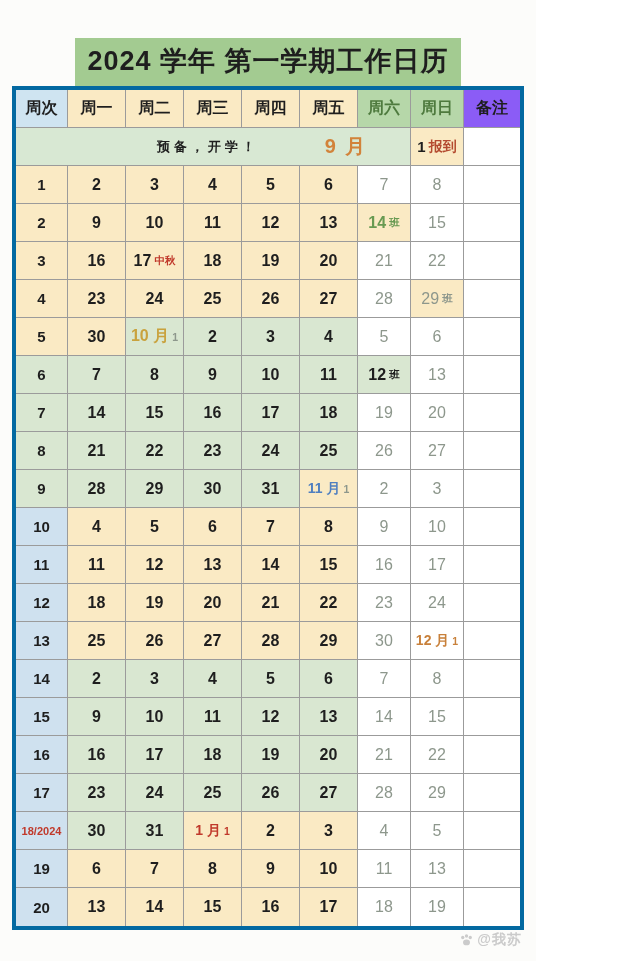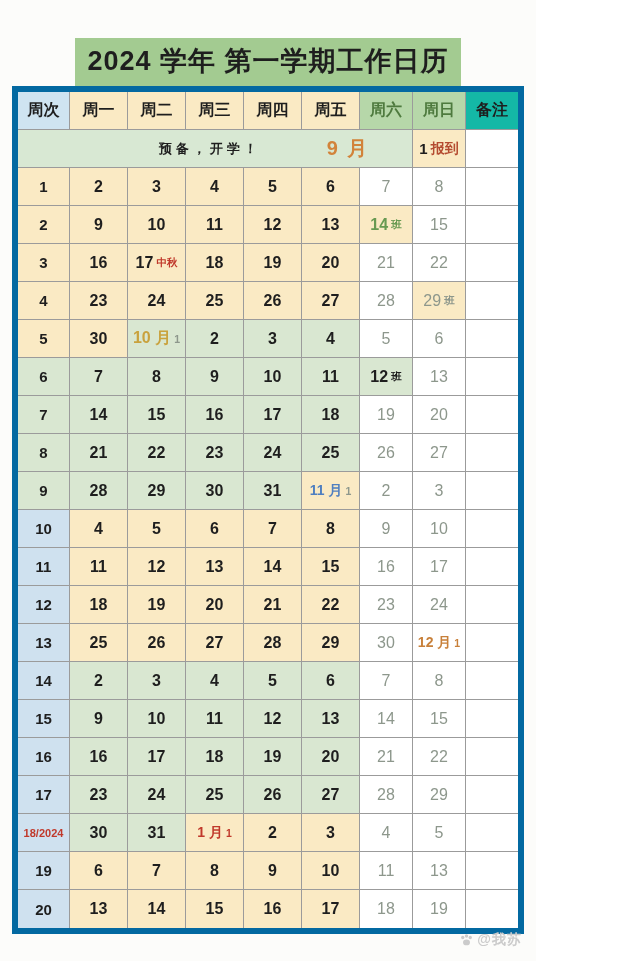--- a/index.html
+++ b/index.html
@@ -2,38 +2,38 @@
 <html><head>
 <meta charset="utf-8">
 <style>
   html,body{margin:0;padding:0;}
   .page{width:536px;height:961px;position:relative;background:#fcfcfa;
         font-family:"Liberation Sans",sans-serif;color:#1e1e1e;overflow:hidden;}
   .title-row{text-align:center;padding-top:38px;}
   .title{display:inline-block;background:#a3cb91;padding:5px 12px 7px 12px;
          font-size:27px;font-weight:bold;letter-spacing:1px;}
   .subtitle{text-align:right;margin:6px 22px 8px 0;font-size:13.5px;font-weight:600;color:#222;}
-  .cal{margin:0 12px;border:6px solid #0369a1;background:#fff;}
+  .cal{margin:0 12px;border:4px solid #0369a1;background:#fff;}
   .row{display:grid;grid-template-columns:52px 58px 58px 58px 58px 58px 53px 53px 1fr;}
   .cell{height:38px;display:flex;align-items:center;justify-content:center;
         border-right:1px solid #9b9b9b;border-bottom:1px solid #9b9b9b;
         font-size:16px;font-weight:700;box-sizing:border-box;}
   .row .cell:last-child{border-right:none;}
   .rows .row:last-child .cell{border-bottom:none;}
   .note-cell{justify-content:flex-start;padding-left:8px;}
   
   .bg-y{background:#faeac4;}
   .bg-g{background:#d9e7d1;}
   .bg-b{background:#cfe1ef;}
   .bg-w{background:#ffffff;}
   
   .h-wk{background:#cfe4f1;}
   .h-day{background:#faeac4;}
   .h-end{background:#b6d7a9;color:#4e7a3e;}
-  .h-note{background:#14b8a6;}
+  .h-note{background:#8b5cf6;}
   
   .fg-gray{color:#8d978c;font-weight:400;}
   .fg-green{color:#689a52;}
   .fg-red{color:#c0392b;}
   .fg-orange{color:#c8803a;}
   .fg-gold{color:#c9a23d;}
   .fg-blue{color:#4f7fc0;}
   .x{font-size:10.5px;margin-left:3px;font-weight:700;}
   
   .band-merged{grid-column:1/8;background:#d8e8d3;display:flex;align-items:center;}

